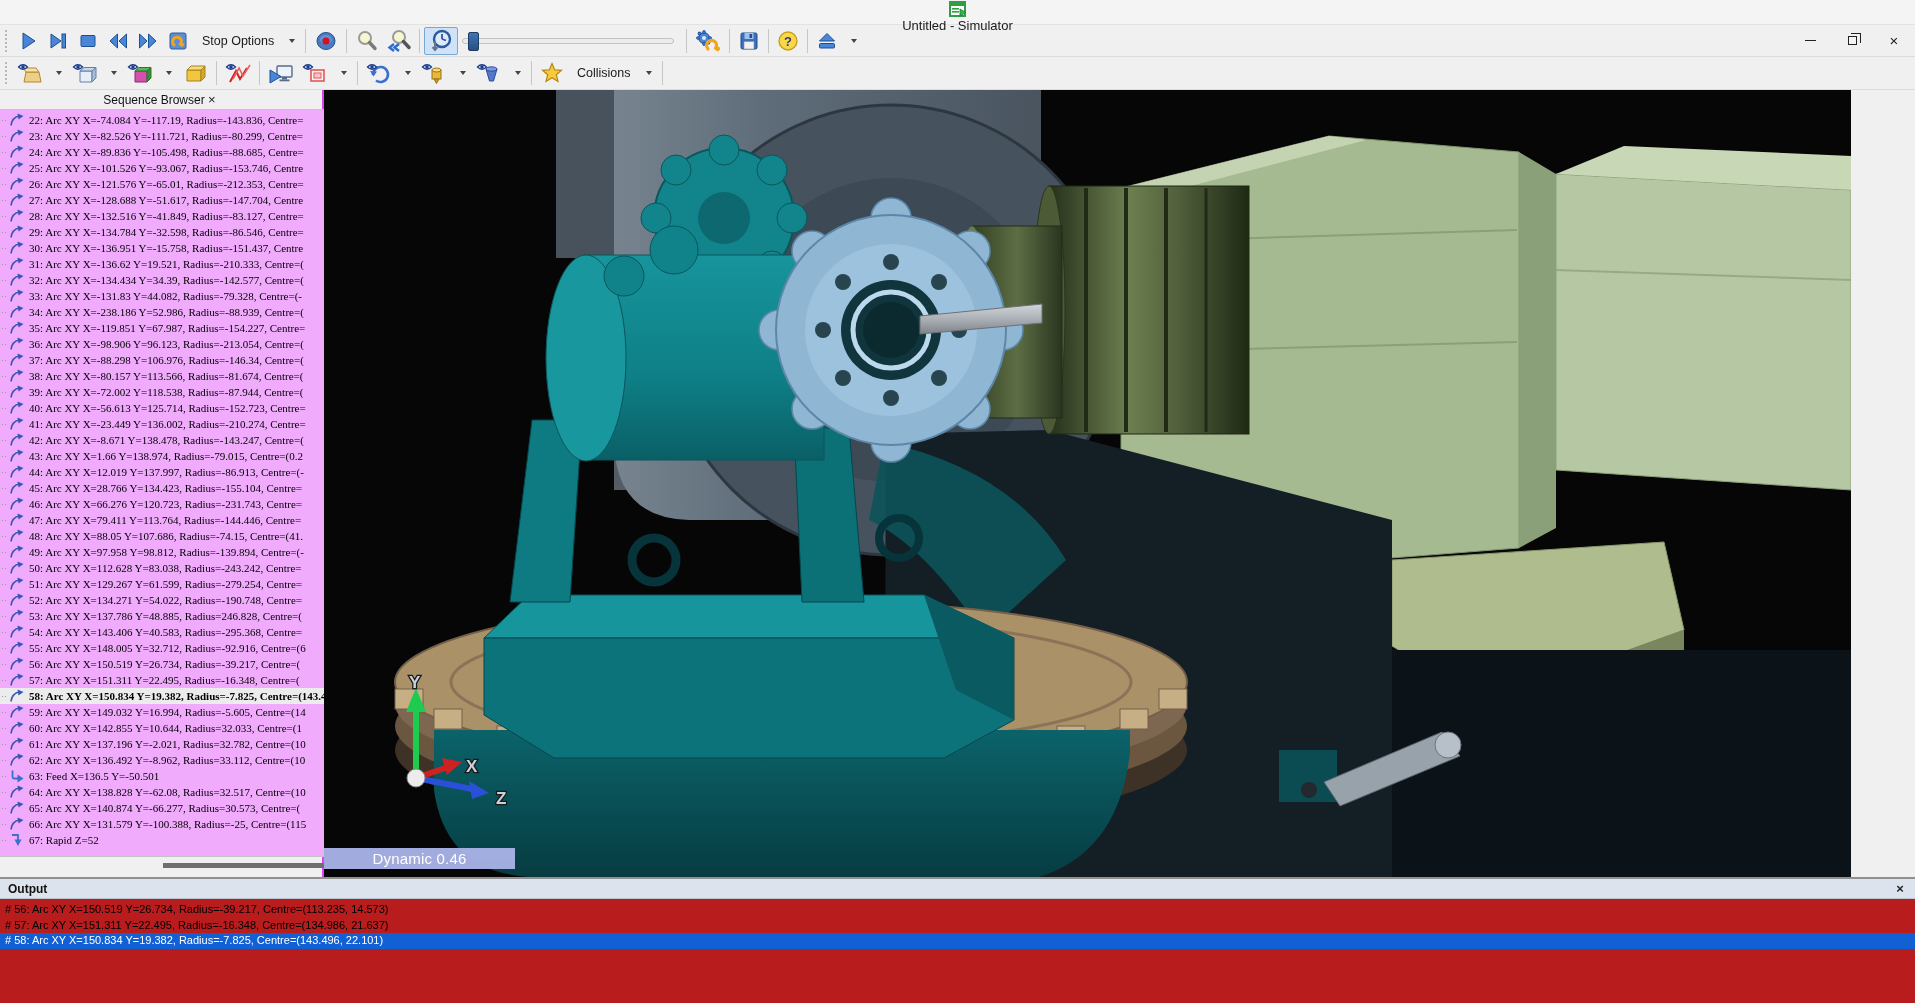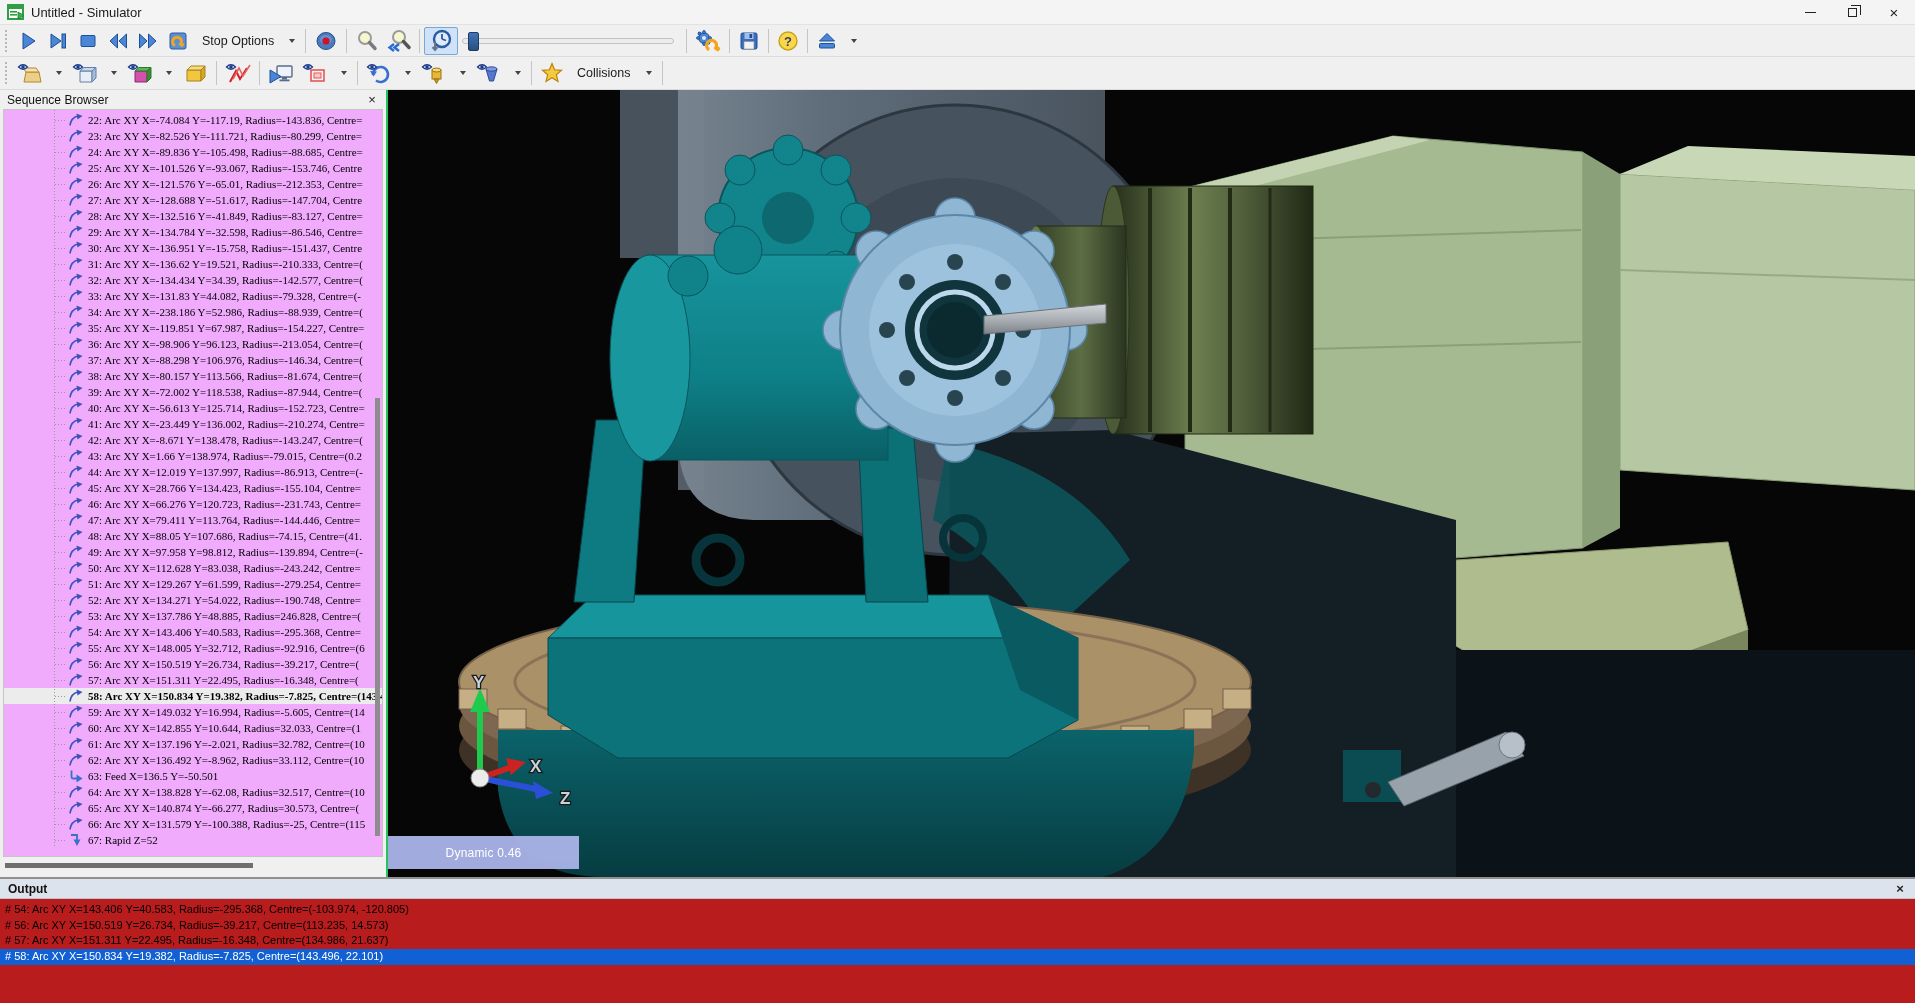--- a/index.html
+++ b/index.html
@@ -5,21 +5,21 @@
   * { box-sizing: border-box; }
   html,body { margin:0; padding:0; }
   body {
     width:1915px; height:1003px; overflow:hidden;
     font-family:"Liberation Sans", sans-serif;
     background:#f0f0f0; color:#111;
     -webkit-font-smoothing:antialiased;
   }
 
   
-  .titlebar { height:25px; display:flex; align-items:center; background:#f4f4f4; border-bottom:1px solid #e2e2e2; }
+  .titlebar { height:25px; display:flex; align-items:center; background:#f4f4f4; border-bottom:1px solid #e2e2e2;flex-direction:column; }
   .app-icon { width:18px; height:18px; margin:0 6px 0 7px; flex:none; }
   .title-text { font-size:13px; color:#1a1a1a; }
   .win-controls { margin-left:auto; display:flex; height:100%; }
   .win-btn { width:42px; height:100%; display:flex; align-items:center; justify-content:center; color:#222; }
   .min-glyph { width:11px; height:1px; background:#222; display:block; }
   .restore-glyph { width:9px; height:9px; border:1px solid #222; position:relative; display:block; background:#f4f4f4; }
   .restore-glyph::before { content:""; position:absolute; left:2px; top:-4px; width:9px; height:9px; border:1px solid #222; border-left:none; border-bottom:none; }
   .close-glyph { font-size:15px; line-height:1; }
 
   
@@ -30,41 +30,41 @@
   .tb-btn.pressed { background:#cfe2f7; border-color:#78a8d8; }
   .tb-label { font-size:12.5px; color:#1a1a1a; white-space:nowrap; padding:0 2px; }
   .dd-arrow { width:0; height:0; border-left:3.5px solid transparent; border-right:3.5px solid transparent; border-top:4px solid #444; margin:0 2px; flex:none; }
   .tb-sep { width:1px; height:24px; background:#c6c6c6; margin:0 4px; flex:none; }
   .slider { width:212px; height:6px; background:#ececec; border:1px solid #c2c2c2; border-radius:3px; position:relative; margin:0 8px 0 4px; flex:none; }
   .slider-thumb { position:absolute; left:5px; top:-7px; width:11px; height:19px; background:linear-gradient(#3f74b8,#27507f); border:1px solid #1d3c60; border-radius:2px; }
 
   
   .main { display:flex; height:787px; }
 
-  .seq-panel { width:388px; flex:none; background:#f0f0f0; border-right:2px solid #22c55e; display:flex; flex-direction:column; }
+  .seq-panel { width:324px; flex:none; background:#f0f0f0; border-right:2px solid #d946ef; display:flex; flex-direction:column;align-items:center; }
   .panel-header { height:19px; display:flex; align-items:center; padding:0 7px; font-size:12px; color:#111; flex:none; }
   .panel-close { margin-left:auto; font-size:13px; line-height:1; color:#222; width:14px; text-align:center; }
   .tree { flex:1; margin:0 3px; background:#f0abfc; border:1px solid #c4c4c4; overflow:hidden; position:relative; font-size:11px; padding-top:2px;font-family:Liberation Serif, serif; }
   .tree::before { content:""; position:absolute; left:50px; top:0; height:738px; width:1px;
     background-image:repeating-linear-gradient(to bottom,#9a9a9a 0 1px,transparent 1px 3px); }
   .tree-row { height:16px; display:flex; align-items:center; white-space:nowrap; }
   .tree-row .connector { width:11px; height:1px; margin-left:51px; flex:none;
     background-image:repeating-linear-gradient(to right,#9a9a9a 0 1px,transparent 1px 3px); }
   .tree-row .node-icon { width:17px; height:14px; margin:0 3px 0 2px; flex:none; }
   .tree-row .label { overflow:hidden; color:#000; }
   .tree-row.bold { font-weight:bold; background:#ececec; }
   .vscroll-thumb { position:absolute; right:2px; top:288px; width:5px; height:438px; background:#8d8d8d; }
   .hscroll { height:13px; margin:2px 3px 5px 3px; position:relative; flex:none; }
   .hscroll-thumb { position:absolute; left:2px; top:4px; width:248px; height:5px; background:#6f6f6f; }
 
   
   .viewport { position:relative; width:1527px; flex:none; background:#050505; overflow:hidden; }
   .viewport svg.scene { position:absolute; left:0; top:0; }
-  .dynamic-bar { position:absolute; left:0; bottom:8px; width:191px; height:33px; background:rgba(169,178,230,.96);
-    color:#fff; font-size:12px; display:flex; align-items:center; justify-content:center; letter-spacing:.2px; }
+  .dynamic-bar { position:absolute; left:0; bottom:8px; width:191px; height:21px; background:rgba(169,178,230,.96);
+    color:#fff; font-size:15px; display:flex; align-items:center; justify-content:center; letter-spacing:.2px; }
 
   
   .output-panel { height:126px; border-top:2px solid #909090; background:#b91c1c; display:flex; flex-direction:column; }
   .output-header { height:20px; background:#dde3ec; border-bottom:1px solid #bcc4d0; display:flex; align-items:center; padding:0 8px; font-size:12px; font-weight:bold; color:#111; flex:none; }
   .output-lines { flex:1; padding-top:3px; font-size:11px; }
   .output-row { height:15.7px; line-height:15.7px; padding-left:5px; white-space:nowrap; color:#000; }
   .output-row.hl { background:#1160d4; color:#fff; }
 
   svg text { font-family:"Liberation Sans", sans-serif; }
 </style>
@@ -919,18 +919,17 @@
     </div>
   </div>
 </div>
 
 <div class="output-panel">
   <div class="output-header">
     <span>Output</span>
     <span class="panel-close">×</span>
   </div>
   <div class="output-lines">
-      <div class="output-row"># 54: Arc XY X=143.406 Y=40.583, Radius=-295.368, Centre=(-103.974, -120.805)</div>
       <div class="output-row"># 56: Arc XY X=150.519 Y=26.734, Radius=-39.217, Centre=(113.235, 14.573)</div>
       <div class="output-row"># 57: Arc XY X=151.311 Y=22.495, Radius=-16.348, Centre=(134.986, 21.637)</div>
       <div class="output-row hl"># 58: Arc XY X=150.834 Y=19.382, Radius=-7.825, Centre=(143.496, 22.101)</div>
     </div>
 </div>
 
 </body></html>

